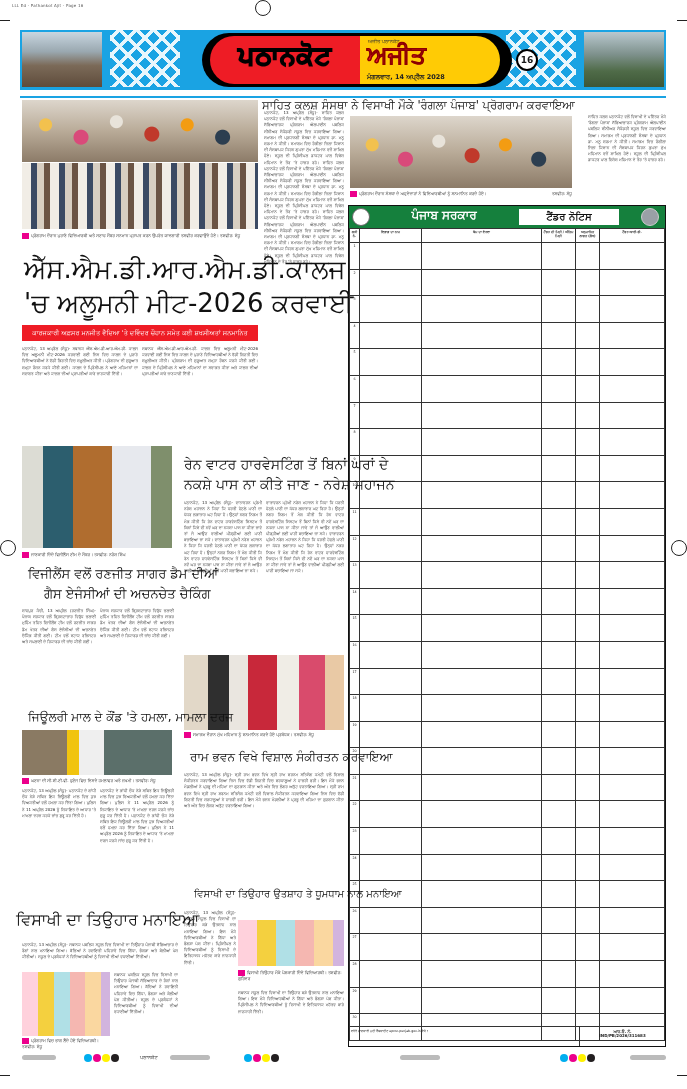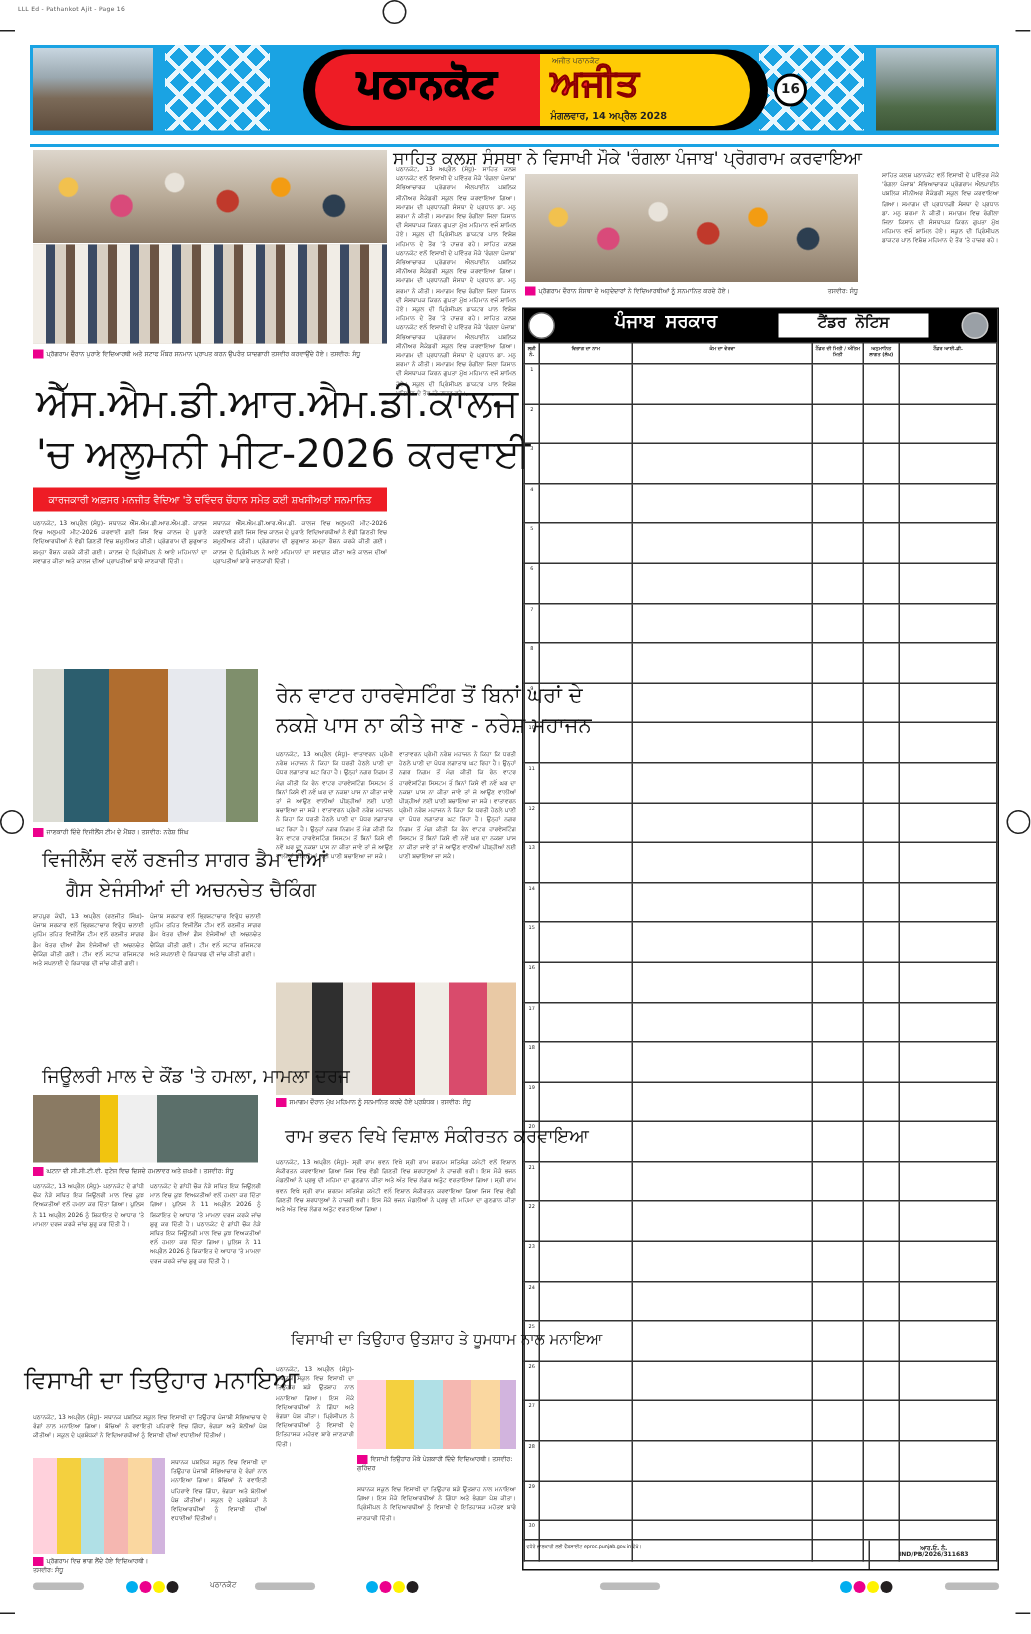--- a/index.html
+++ b/index.html
@@ -61,21 +61,21 @@
       linear-gradient(90deg,#dcdcd4 0 14%,#2c5e6e 14% 34%,#b06d2f 34% 60%,#e7e9ee 60% 86%,#7f8f6c 86%); }
   .photo-event { background:
       linear-gradient(90deg,#e2d8c8 0 15%,#2f2f2f 15% 28%,#eae6e0 28% 40%,#c8283a 40% 58%,#f0ede6 58% 72%,#d94b6c 72% 88%,#e9c9a5 88%); }
   .photo-shop { background:
       linear-gradient(90deg,#8a7a63 0 30%,#f1c40f 30% 38%,#efefef 38% 55%,#5b6f6a 55% 100%); }
   .photo-girls { background:
       linear-gradient(90deg,#ffd1dc 0 18%,#f4d03f 18% 36%,#b0e0e6 36% 54%,#f5b7b1 54% 72%,#fad7a0 72% 90%,#d2b4de 90%); }
 
   
   .tender { position: absolute; left: 348px; top: 205px; width: 318px; height: 842px; border: 1.5px solid #111; }
-  .tender-head { position: absolute; left: 0; top: 0; width: 100%; height: 22px; background: #000000; font-family: Liberation Mono, monospace; }
+  .tender-head { position: absolute; left: 0; top: 0; width: 100%; height: 22px; background: #15803d; }
   .tender-emblem { position: absolute; left: 3px; top: 2px; width: 18px; height: 18px; border-radius: 50%;
     background: #fff; border: 1px solid #666; }
   .tender-title { position: absolute; left: 30px; top: 2px; width: 130px; text-align: center;
     color: #fff; font-size: 12px; font-weight: bold; }
   .tender-notice { position: absolute; left: 170px; top: 3px; width: 100px; height: 16px;
     background: #fff; color: #111; text-align: center; font-size: 10px; font-weight: bold; line-height: 16px; }
   .tender-logo { position: absolute; right: 6px; top: 2px; width: 18px; height: 18px; border-radius: 50%;
     background: #9aa0a6; border: 1px solid #ccc; }
   .tender-table { position: absolute; left: 0; top: 22px; width: 100%; border-collapse: collapse; font-size: 3.3px; }
   .tender-table th, .tender-table td { border: 0.6px solid #333; padding: 1px 1.5px; vertical-align: top; line-height: 4.4px; }

